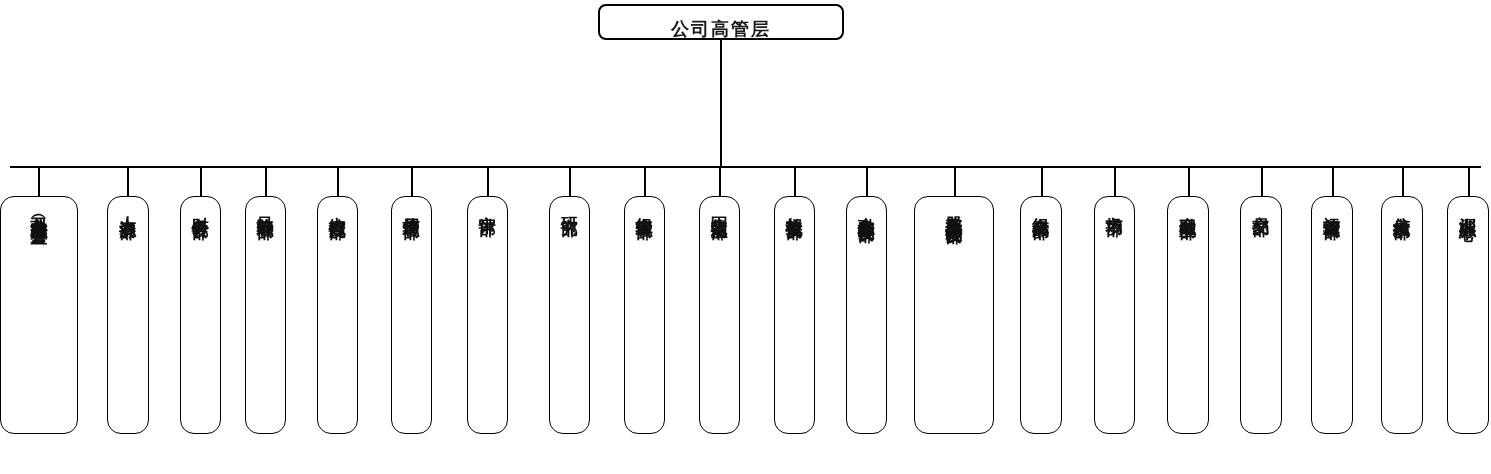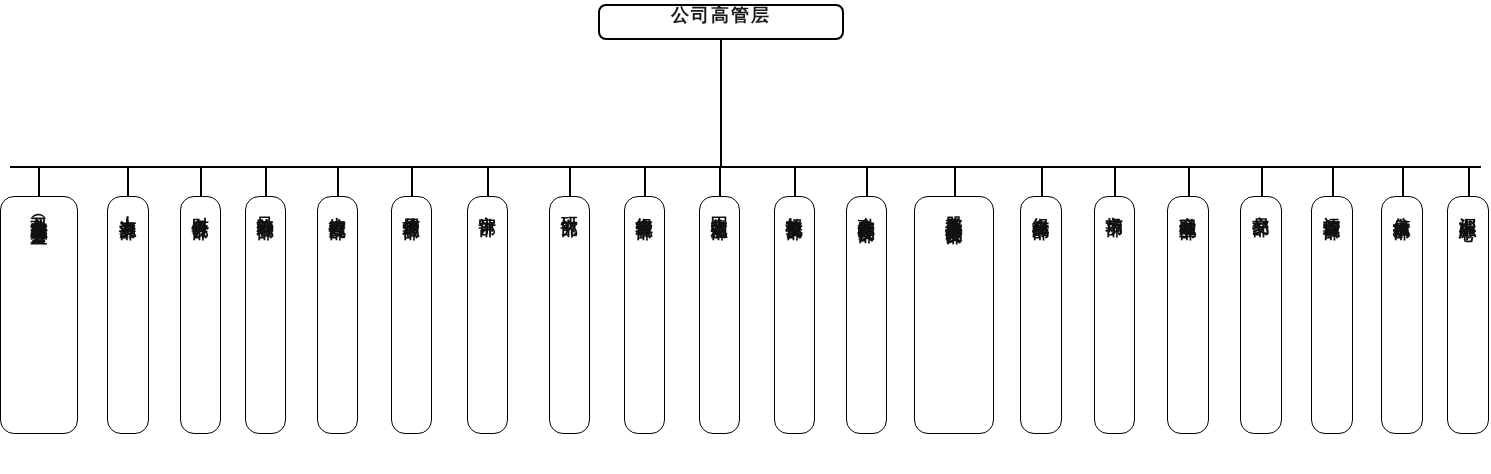--- a/index.html
+++ b/index.html
@@ -23,21 +23,21 @@
     position: absolute;
     left: 598px;
     top: 4px;
     width: 246px;
     height: 36px;
     border: 2px solid #000000;
     border-radius: 8px;
     background: #ffffff;
     box-sizing: border-box;
     display: flex;
-    align-items: flex-start;
+    align-items: flex-end;
     justify-content: center;
   }
   .root-label {
     font-size: 18px;
     line-height: 1;
     letter-spacing: 2px;
     color: #1a1a1a;
     font-family: "DejaVu Serif", "Liberation Serif", serif;
     font-weight: 600;
     white-space: nowrap;

